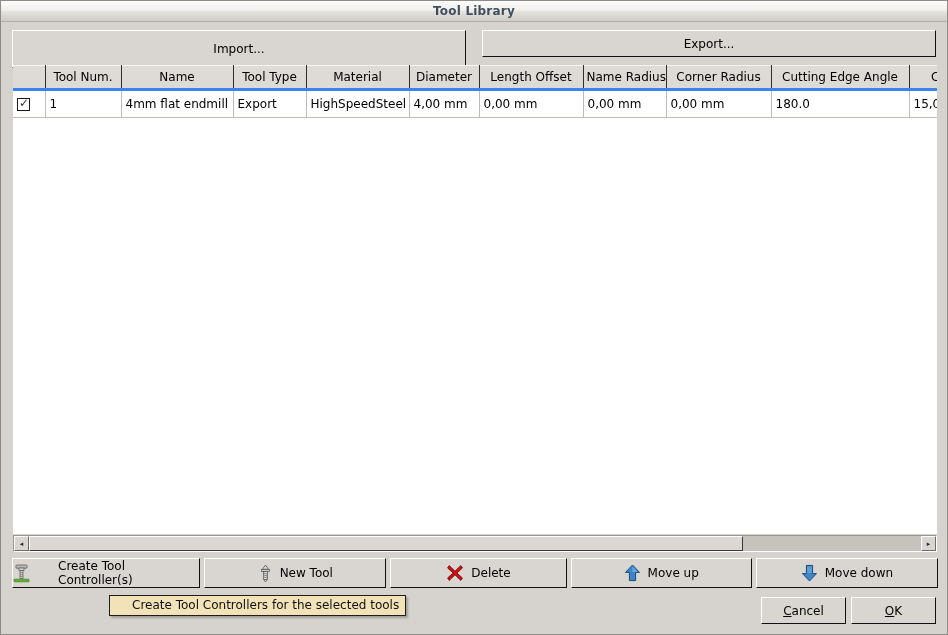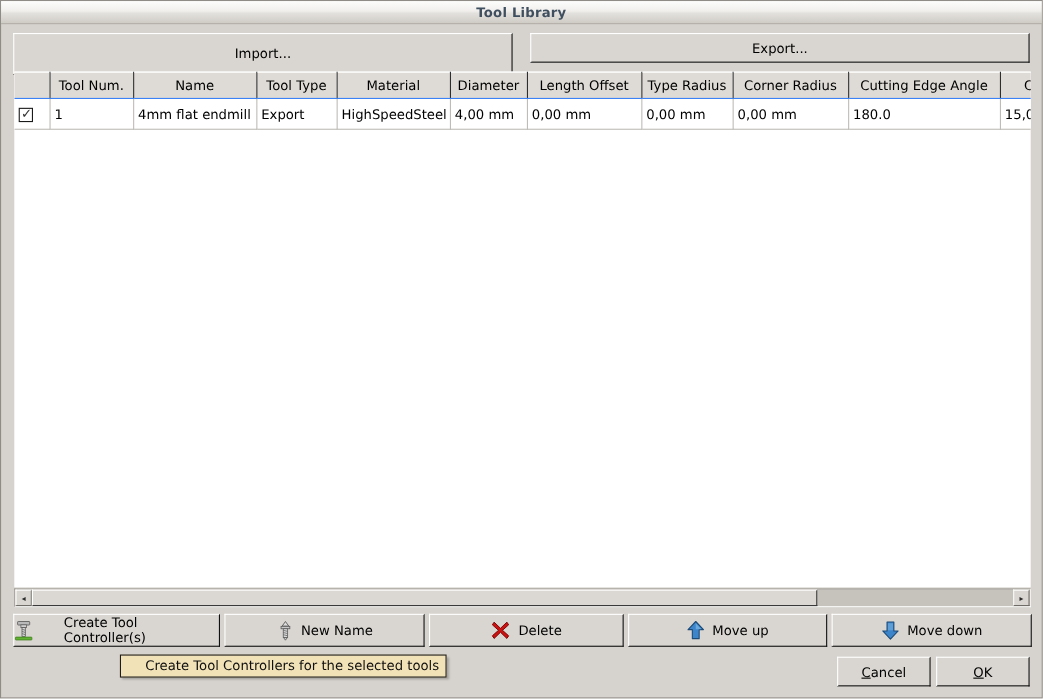--- a/index.html
+++ b/index.html
@@ -87,21 +87,21 @@
     border-collapse: collapse;
     table-layout: fixed;
     width: 956px;
     background: #ffffff;
   }
   table.tool-table th {
     height: 24px;
     box-sizing: border-box;
     background: #dedbd6;
     border-right: 1px solid #2e2e2e;
-    border-bottom: 1px solid #3b82f6;
+    border-bottom: 3px solid #3b82f6;
     border-top: 1px solid #f4f3f1;
     font-weight: normal;
     font-size: 12px;
     color: #000;
     text-align: center;
     padding: 0 3px;
     white-space: nowrap;
     overflow: hidden;
   }
   table.tool-table th.th-check {
@@ -302,21 +302,21 @@
       </colgroup>
       <thead>
         <tr>
           <th class="th-check"></th>
           <th>Tool Num.</th>
           <th>Name</th>
           <th>Tool Type</th>
           <th>Material</th>
           <th>Diameter</th>
           <th>Length Offset</th>
-          <th>Type Radius</th>
+          <th>Name Radius</th>
           <th>Corner Radius</th>
           <th>Cutting Edge Angle</th>
           <th>Cu</th>
         </tr>
       </thead>
       <tbody>
         <tr>
           <td class="cell-check">
             <span class="checkbox">
               <span class="tick">✓</span>
@@ -363,21 +363,21 @@
     <div class="abtn abtn-new">
       <span class="ico">
         <svg width="15" height="19" viewBox="0 0 15 19">
           <path d="M7.5 1 L10.5 5.2 L4.5 5.2 Z" fill="#dcdcdc" stroke="#555" stroke-width="0.8"></path>
           <rect x="3.5" y="5.4" width="8" height="2.2" fill="#c8c8c8" stroke="#555" stroke-width="0.7"></rect>
           <rect x="5.5" y="7.6" width="4" height="8" fill="#d8d8d8" stroke="#555" stroke-width="0.7"></rect>
           <path d="M5.5 9 L9.5 10 M5.5 11 L9.5 12 M5.5 13 L9.5 14" stroke="#666" stroke-width="0.7" fill="none"></path>
           <path d="M5.8 15.6 L9.2 15.6 L7.5 18 Z" fill="#cfcfcf" stroke="#555" stroke-width="0.7"></path>
         </svg>
       </span>
-      <span>New Name</span>
+      <span>New Tool</span>
     </div>
 
     <div class="abtn abtn-del">
       <span class="ico">
         <svg width="18" height="18" viewBox="0 0 18 18">
           <path d="M3.2 1.6 L9 7.2 L14.8 1.6 L16.4 4 L10.8 9 L16.4 14 L14.8 16.4 L9 10.8 L3.2 16.4 L1.6 14 L7.2 9 L1.6 4 Z" fill="#cc1111" stroke="#7d0707" stroke-width="0.9" stroke-linejoin="round"></path>
         </svg>
       </span>
       <span>Delete</span>
     </div>

